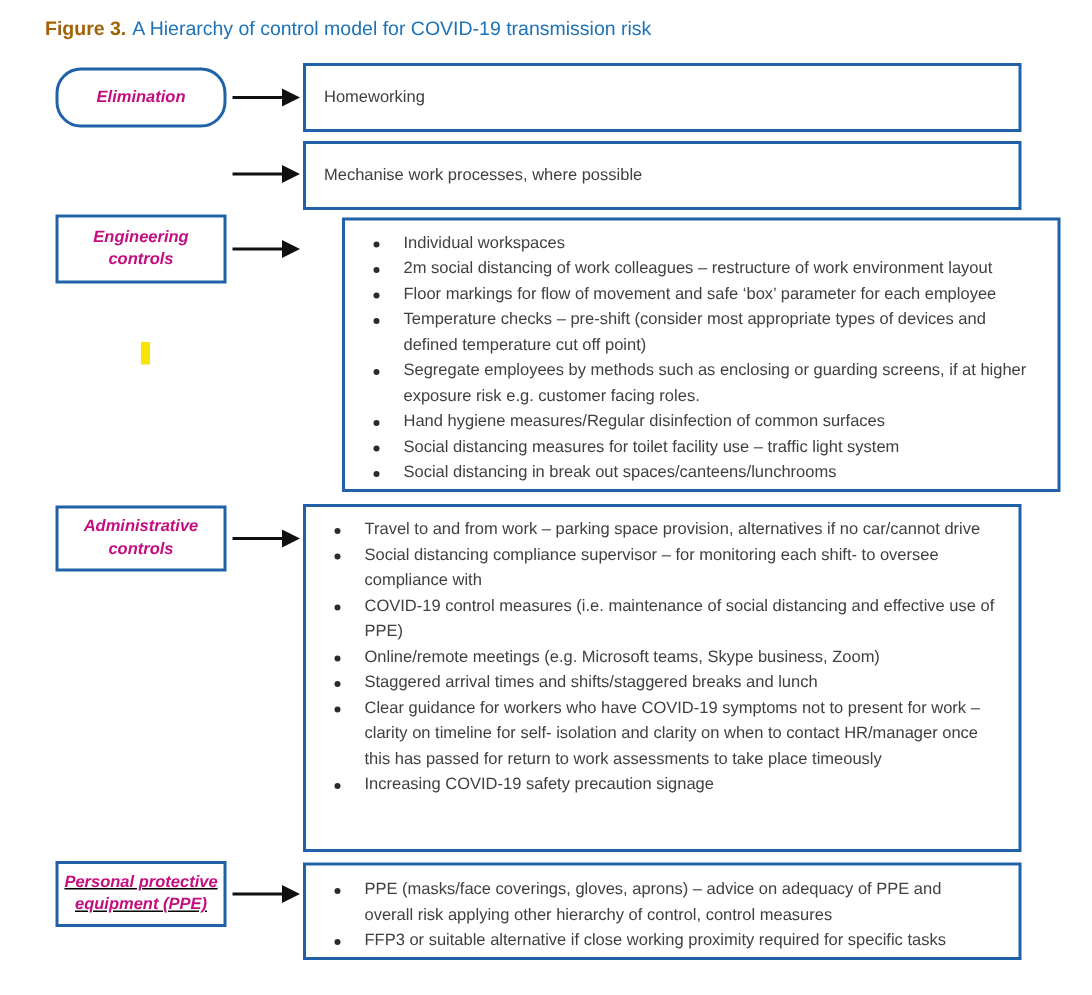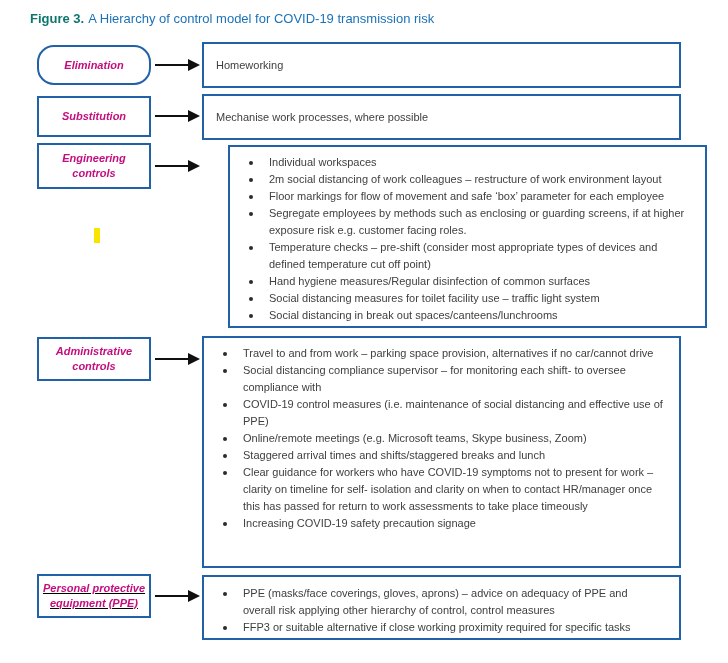--- a/index.html
+++ b/index.html
@@ -14,21 +14,21 @@
   .fig-title {
     position: absolute;
     left: 30px;
     top: 11px;
     font-size: 13px;
     color: #1b72b8;
     white-space: nowrap;
   }
   .fig-num {
     font-weight: 700;
-    color: #0f766e;
+    color: #a16207;
     margin-right: 4px;
   }
   .label-box {
     position: absolute;
     left: 37px;
     width: 114px;
     border: 2px solid #2061a8;
     box-sizing: border-box;
     background: #ffffff;
     display: flex;
@@ -129,40 +129,37 @@
   </div>
 
   <div class="label-box r1">
     <span>Elimination</span>
   </div>
   <div class="arrow a1"></div>
   <div class="content-box plain c1">
     <span>Homeworking</span>
   </div>
 
-  <div class="label-box r2">
-    <span>Substitution</span>
-  </div>
   <div class="arrow a2"></div>
   <div class="content-box plain c2">
     <span>Mechanise work processes, where possible</span>
   </div>
 
   <div class="label-box r3">
     <span>Engineering
 controls</span>
   </div>
   <div class="arrow a3"></div>
   <div class="content-box c3">
     <ul class="bullets">
         <li>Individual workspaces</li>
         <li>2m social distancing of work colleagues – restructure of work environment layout</li>
         <li>Floor markings for flow of movement and safe ‘box’ parameter for each employee</li>
+        <li>Temperature checks – pre-shift (consider most appropriate types of devices and defined temperature cut off point)</li>
         <li>Segregate employees by methods such as enclosing or guarding screens, if at higher exposure risk e.g. customer facing roles.</li>
-        <li>Temperature checks – pre-shift (consider most appropriate types of devices and defined temperature cut off point)</li>
         <li>Hand hygiene measures/Regular disinfection of common surfaces</li>
         <li>Social distancing measures for toilet facility use – traffic light system</li>
         <li>Social distancing in break out spaces/canteens/lunchrooms</li>
       </ul>
   </div>
 
   <div class="yellow-mark"></div>
 
   <div class="label-box r4">
     <span>Administrative

